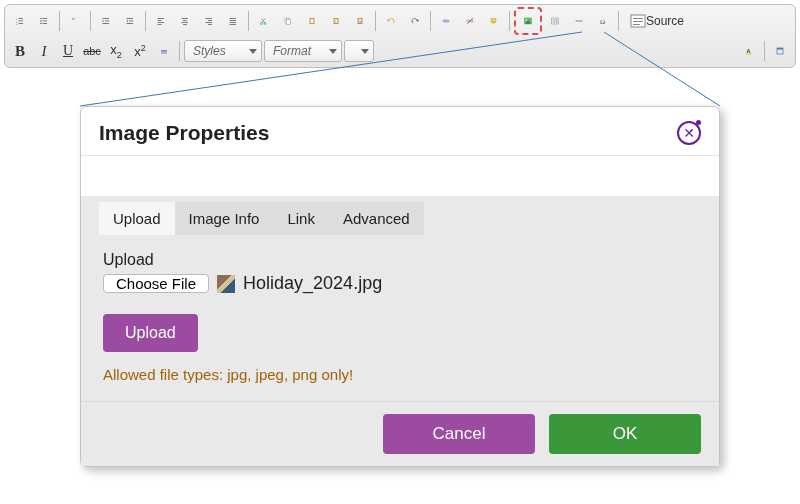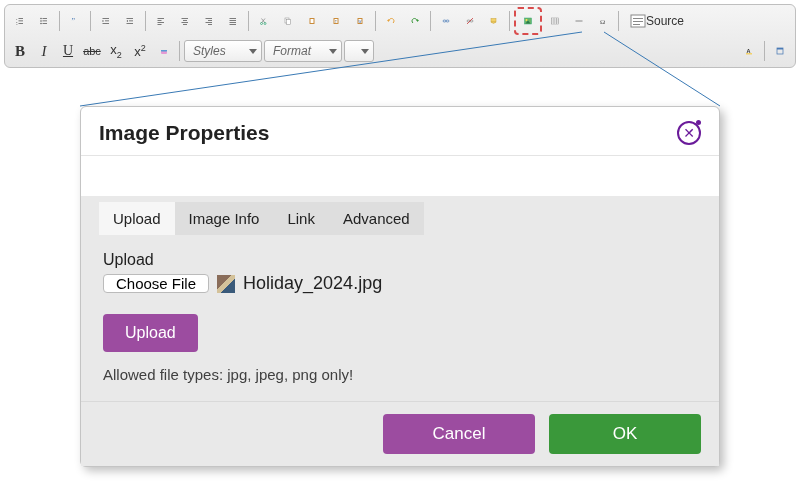--- a/index.html
+++ b/index.html
@@ -187,21 +187,21 @@
     background:#9c4ca0;
     color:#fff;
     border:none;
     border-radius:4px;
     padding:10px 22px;
     font-size:16px;
     cursor:pointer;
     margin-bottom:14px;
   }
   .allowed {
-    color:#404040;
+    color:#a16207;
     font-size:15px;
   }
   .dialog-footer {
     background:#e9e9e9;
     border-top:1px solid #d9d9d9;
     display:flex;
     justify-content:flex-end;
     gap:14px;
     padding:12px 18px;
   }

